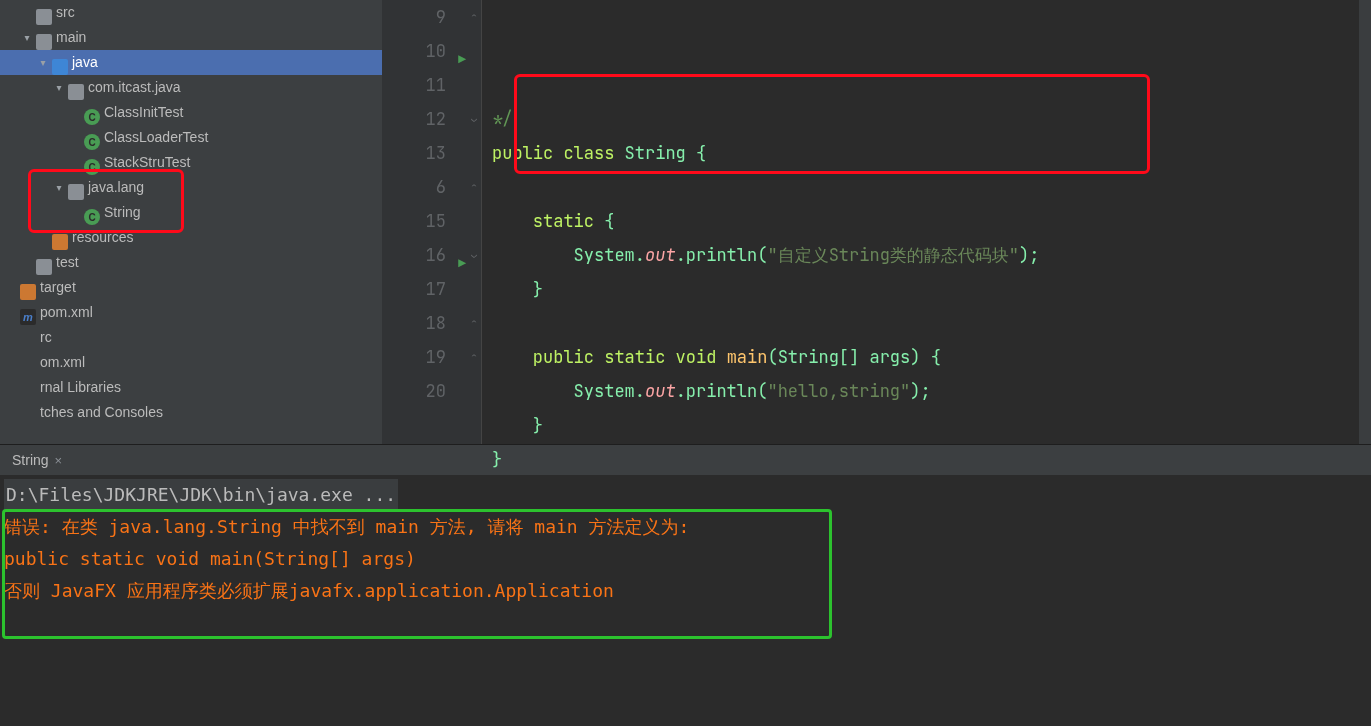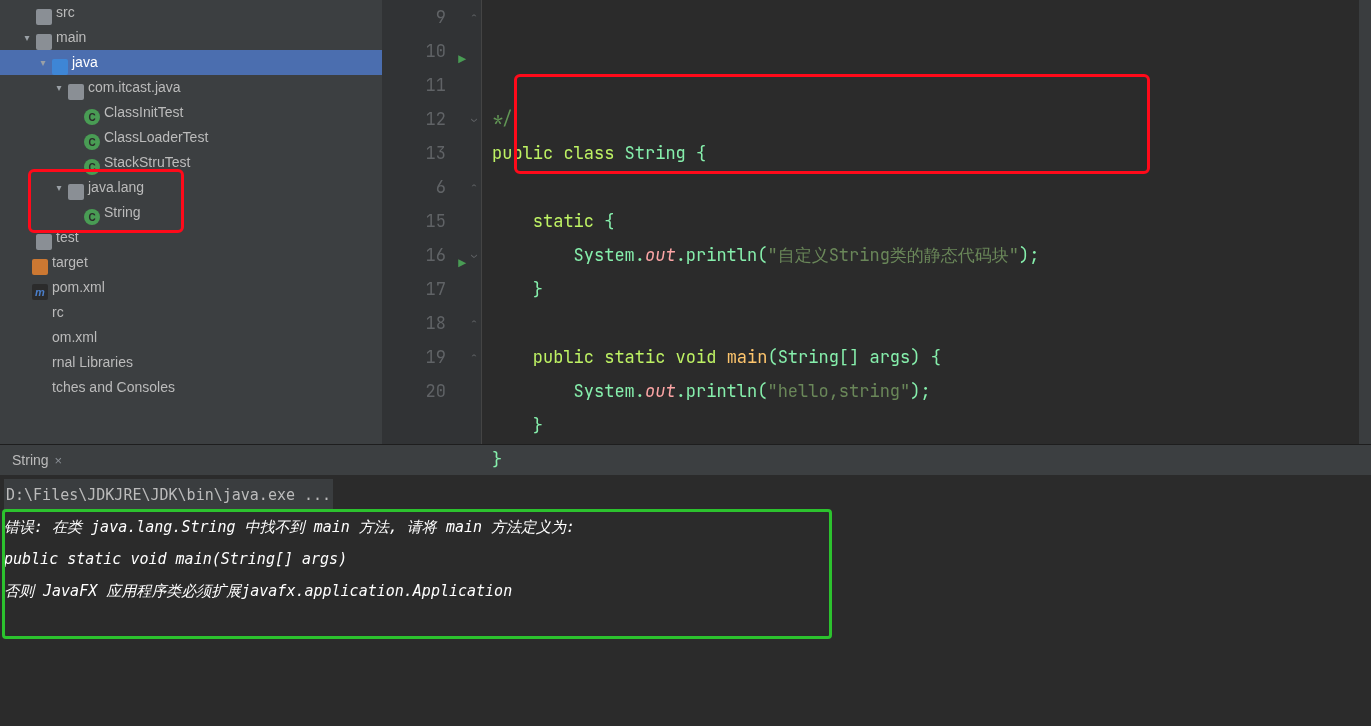--- a/index.html
+++ b/index.html
@@ -59,21 +59,21 @@
   .ico-folder-blue { background: #3e86d6; border-radius: 2px; }
   .ico-folder-orange { background: #cc7832; border-radius: 2px; }
   .ico-class {
     background: #499c54; border-radius: 50%;
     color: #2b2b2b; font-weight: bold; font-size: 10px;
   }
   .ico-maven {
     background: #2b2b2b; color: #4a7ec9; font-style: italic; font-weight: bold;
     border-radius: 2px;
   }
-  .indent-0 { padding-left: 16px; }
+  .indent-0 { padding-left: 4px; }
   .indent-1 { padding-left: 20px; }
   .indent-2 { padding-left: 36px; }
   .indent-3 { padding-left: 52px; }
   .indent-4 { padding-left: 68px; }
   .red-box {
     position: absolute;
     border: 3px solid #ff0a1a;
     border-radius: 6px;
     pointer-events: none;
   }
@@ -151,27 +151,27 @@
     align-items: center;
     gap: 6px;
     padding: 0 6px;
     height: 100%;
   }
   .tab-close { color: #8a8f95; font-size: 13px; }
   .console {
     flex: 1;
     background: #2b2b2b;
     font-family: Consolas, monospace;
-    font-size: 15px;
+    font-size: 18px;
     line-height: 32px;
     padding: 4px 4px;
     position: relative;
     color: #bbbbbb;
   }
-  .console .err { color: #ffffff; font-style: italic; }
+  .console .err { color: #f97316; }
   .green-box {
     position: absolute;
     border: 3px solid #2cc22e;
     border-radius: 4px;
     pointer-events: none;
   }
   .scrollbar {
     width: 12px;
     background: #3a3d3f;
   }
@@ -221,20 +221,25 @@
         </div>
         <div class="tree-row indent-3">
           <span class="chevron ">▾</span>
           <span class="ico ico-folder"></span>
           <span>java.lang</span>
         </div>
         <div class="tree-row indent-4">
           <span class="chevron empty"></span>
           <span class="ico ico-class">C</span>
           <span>String</span>
+        </div>
+        <div class="tree-row indent-2">
+          <span class="chevron empty"></span>
+          <span class="ico ico-folder-orange"></span>
+          <span>resources</span>
         </div>
         <div class="tree-row indent-1">
           <span class="chevron empty"></span>
           <span class="ico ico-folder"></span>
           <span>test</span>
         </div>
         <div class="tree-row indent-0">
           <span class="chevron empty"></span>
           <span class="ico ico-folder-orange"></span>
           <span>target</span>

